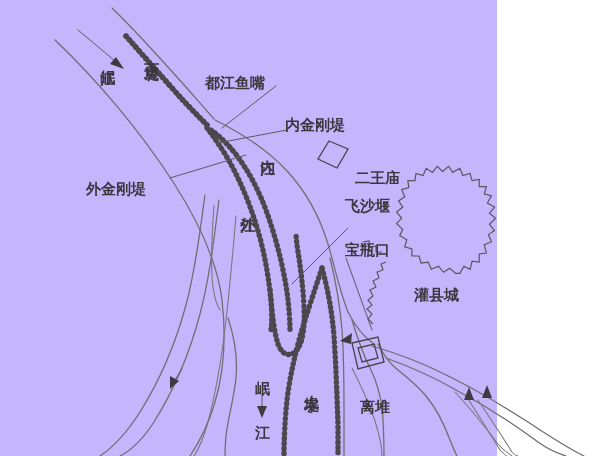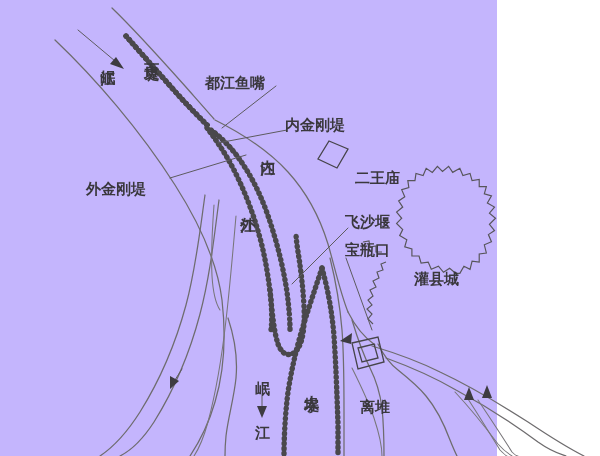--- a/index.html
+++ b/index.html
@@ -261,25 +261,25 @@
     <div class="lbl" style="left:285px; top:118px;">内金刚堤</div>
 
     <div class="lbl" style="left:355px; top:129px;margin-top:42px;">二王庙</div>
 
     <div class="lbl" style="left:86px; top:170px;margin-top:12px;">外金刚堤</div>
 
     <div class="lbl vert" style="left:259px; top:148px;">内江</div>
 
     <div class="lbl vert" style="left:239px; top:205px;">外江</div>
 
-    <div class="lbl" style="left:345px; top:215px;">飞沙堰</div>
+    <div class="lbl" style="left:345px; top:199px;">飞沙堰</div>
 
     <div class="lbl" style="left:345px; top:243px;text-align:right;">宝瓶口</div>
 
-    <div class="lbl" style="left:414px; top:272px;">灌县城</div>
+    <div class="lbl" style="left:414px; top:288px;">灌县城</div>
 
     <div class="lbl" style="left:360px; top:400px;">离堆</div>
 
     <div class="lbl vert" style="left: 255px; top: 382px; writing-mode: horizontal-tb; text-orientation: mixed; position: absolute;">
         <div>岷</div>
         <div style="margin-top: 28px;">江</div>
       </div>
 
     <div class="lbl vert" style="left:303px; top:383px;">人字堤</div>
 

